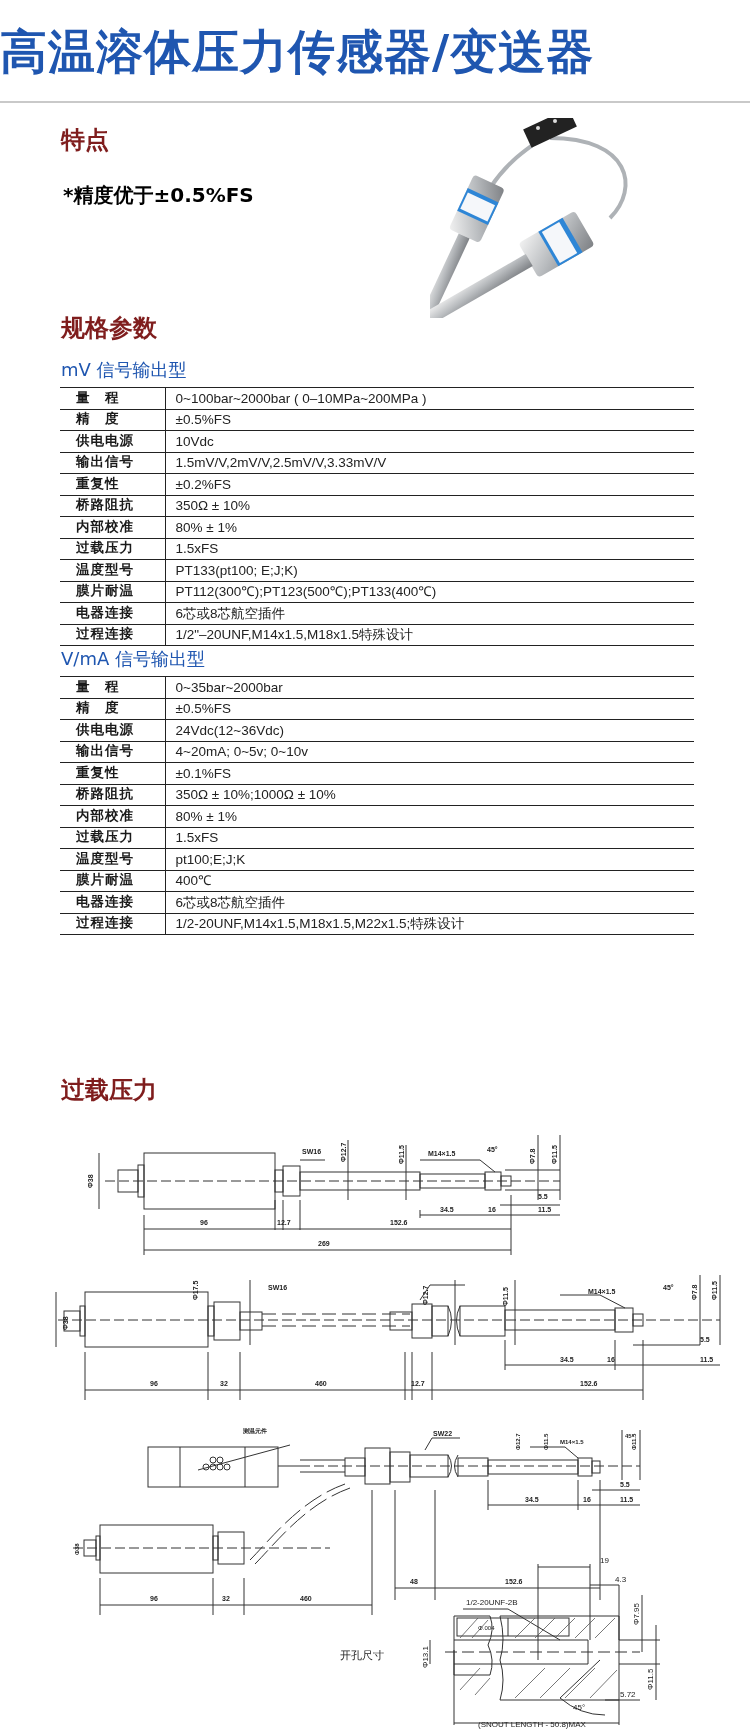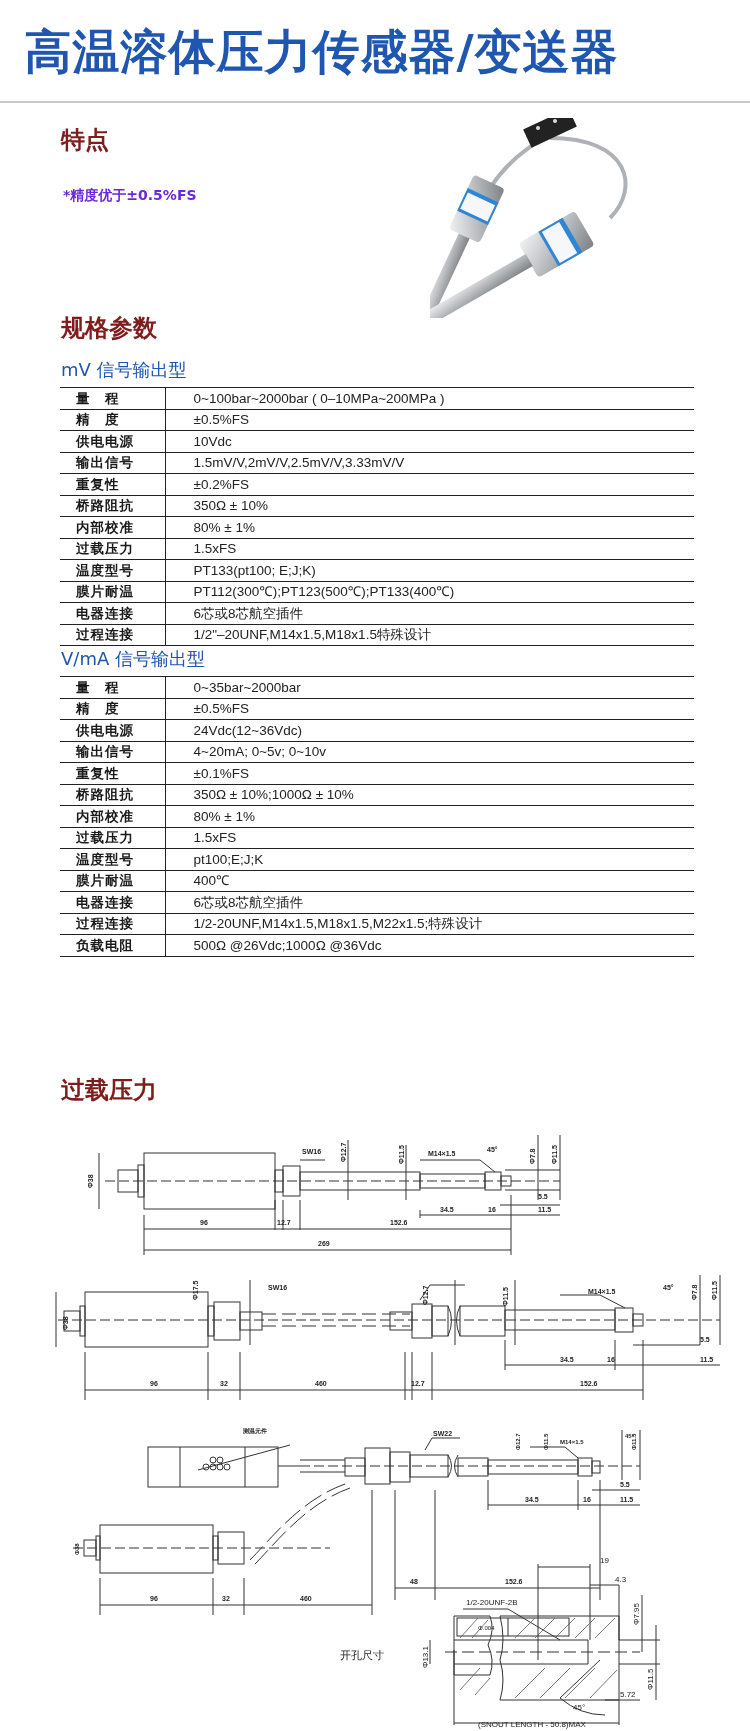--- a/index.html
+++ b/index.html
@@ -1,34 +1,34 @@
 <!DOCTYPE html>
 <html><head>
 <meta charset="utf-8">
 <style>
   * { box-sizing: border-box; margin: 0; padding: 0; }
   html, body { width: 750px; background: #ffffff; }
   body { font-family: "DejaVu Sans", "Liberation Sans", sans-serif; color: #1a1a1a; position: relative; height: 1731px; overflow: hidden; }
 
-  .page-title { position: absolute; top: 22px; left: 0; width: 643px; text-align: center; font-size: 47px; font-weight: bold; color: #1f56b0; letter-spacing: 1px; line-height: 60px; }
+  .page-title { position: absolute; top: 22px; left: 0; width: 643px; font-size: 47px; font-weight: bold; color: #1f56b0; letter-spacing: 1px; line-height: 60px; }
   .title-rule { position: absolute; top: 101px; left: 0; width: 750px; height: 2px; background: #c9c9c9; }
 
   .section-h { position: absolute; left: 61px; font-size: 24px; font-weight: bold; color: #7f1d1d; line-height: 30px; }
   .sub-h { position: absolute; left: 61px; font-size: 18px; color: #1f56b0; line-height: 24px; }
 
   .features { position: absolute; top: 180px; left: 63px; list-style: none; }
-  .features li { font-size: 14px; line-height: 30px; color: #6d28d9; font-weight: bold; }
+  .features li { font-size: 20px; line-height: 30px; color: #000000; font-weight: bold; }
 
   .product-photo { position: absolute; top: 118px; left: 430px; width: 240px; height: 200px; }
 
   table.spec { position: absolute; left: 60px; width: 634px; border-collapse: collapse; }
   table.spec td { border-bottom: 1.5px solid #222; height: 21.5px; font-size: 13.5px; line-height: 20px; padding: 0; vertical-align: bottom; }
   table.spec tr:first-child td { border-top: 1.5px solid #222; }
-  table.spec td.k { width: 105px; border-right: 1.5px solid #222; font-weight: bold; padding-left: 16px; letter-spacing: 1px; font-family: Liberation Sans, sans-serif; }
-  table.spec td.v { padding-left: 28px; font-family: "Liberation Sans", sans-serif; color: #222; }
+  table.spec td.k { width: 105px; border-right: 1.5px solid #222; font-weight: bold; padding-left: 16px; letter-spacing: 1px; font-family: Liberation Mono, monospace; }
+  table.spec td.v { padding-left: 10px; font-family: "Liberation Sans", sans-serif; color: #222; }
 
   .drawing { position: absolute; left: 0; top: 0; }
   .drawing text { font-family: "Liberation Sans", sans-serif; font-weight: bold; fill: #222; }
 </style>
 </head>
 <body>
 
 <div class="page-title">高温溶体压力传感器/变送器</div>
 <div class="title-rule"></div>
 
@@ -170,24 +170,20 @@
         <td class="k">膜片耐温</td>
         <td class="v">  400℃</td>
       </tr>
   <tr>
         <td class="k">电器连接</td>
         <td class="v">6芯或8芯航空插件</td>
       </tr>
   <tr>
         <td class="k">过程连接</td>
         <td class="v">  1/2-20UNF,M14x1.5,M18x1.5,M22x1.5;特殊设计</td>
-      </tr>
-  <tr>
-        <td class="k">负载电阻</td>
-        <td class="v">500Ω @26Vdc;1000Ω @36Vdc</td>
       </tr>
 </tbody>
   </table>
 
 <div class="section-h" style="top:1075px;">过载压力</div>
 
 <svg class="drawing" width="750" height="1731" viewBox="0 0 750 1731" style="pointer-events:none;">
   <g stroke="#333" stroke-width="1" fill="none">
 
     <line x1="105" y1="1181" x2="560" y2="1181" stroke-dasharray="10,4"></line>

